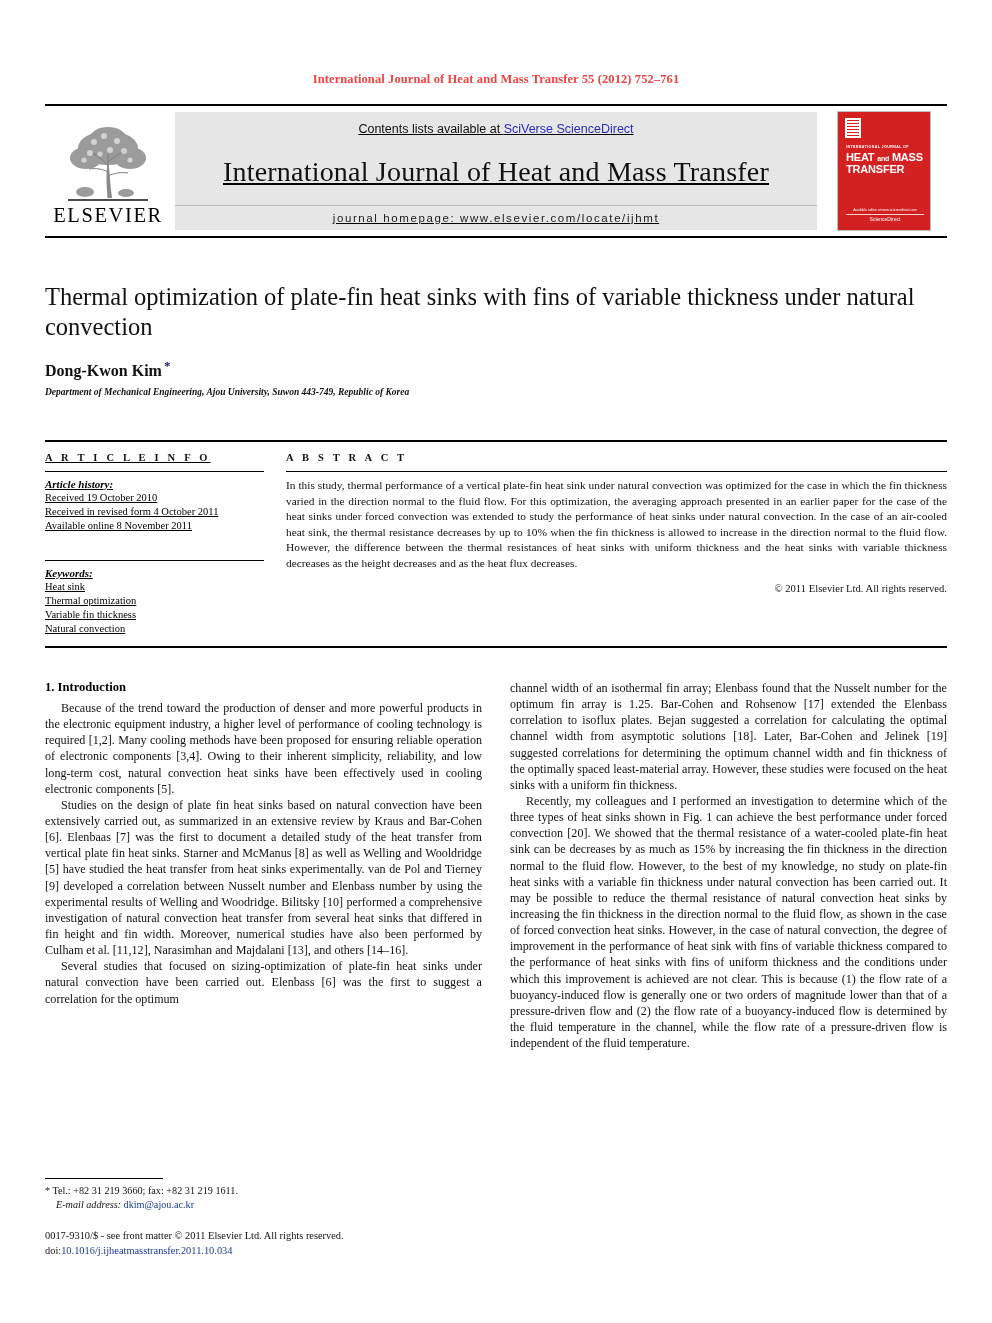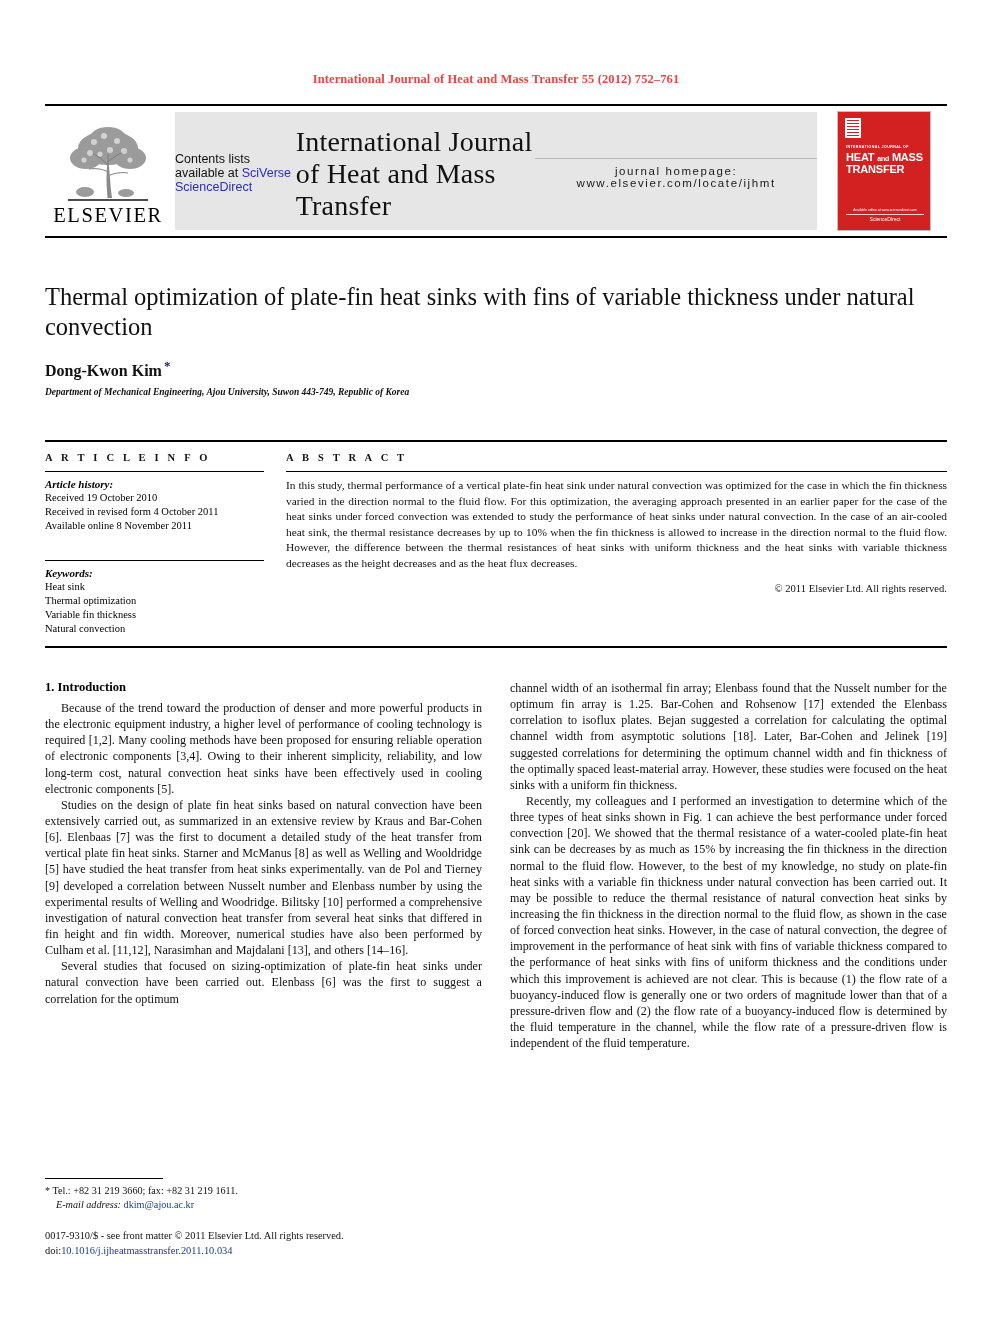--- a/index.html
+++ b/index.html
@@ -66,25 +66,27 @@
     color: #000000;
     margin-top: 1px;
     line-height: 1;
   }
 
   .banner-center {
     flex: 1 1 auto;
     background: #e6e6e6;
     margin: 6px 4px 6px 4px;
     display: flex;
+    flex-direction: column;
     align-items: center;
     justify-content: space-between;
     padding: 10px 0 6px 0;
     box-sizing: border-box;
     position: relative;
+    text-decoration: underline;
   }
   .contents-line {
     font-family: "Liberation Sans", sans-serif;
     font-size: 12.5px;
     color: #111;
   }
   .contents-line .sd-link {
     color: #2b2bbb;
   }
   .journal-title {
@@ -221,20 +223,21 @@
     padding-top: 10px;
     padding-bottom: 10px;
     box-sizing: border-box;
     min-height: 190px;
   }
   .col-info {
     width: 237px;
     flex: 0 0 237px;
     padding-right: 18px;
     box-sizing: border-box;
+    text-decoration: underline;
   }
   .col-abs {
     flex: 1 1 auto;
     padding-left: 4px;
     box-sizing: border-box;
   }
   .sec-head {
     font-family: "Liberation Serif", serif;
     font-weight: bold;
     font-size: 10.5px;

